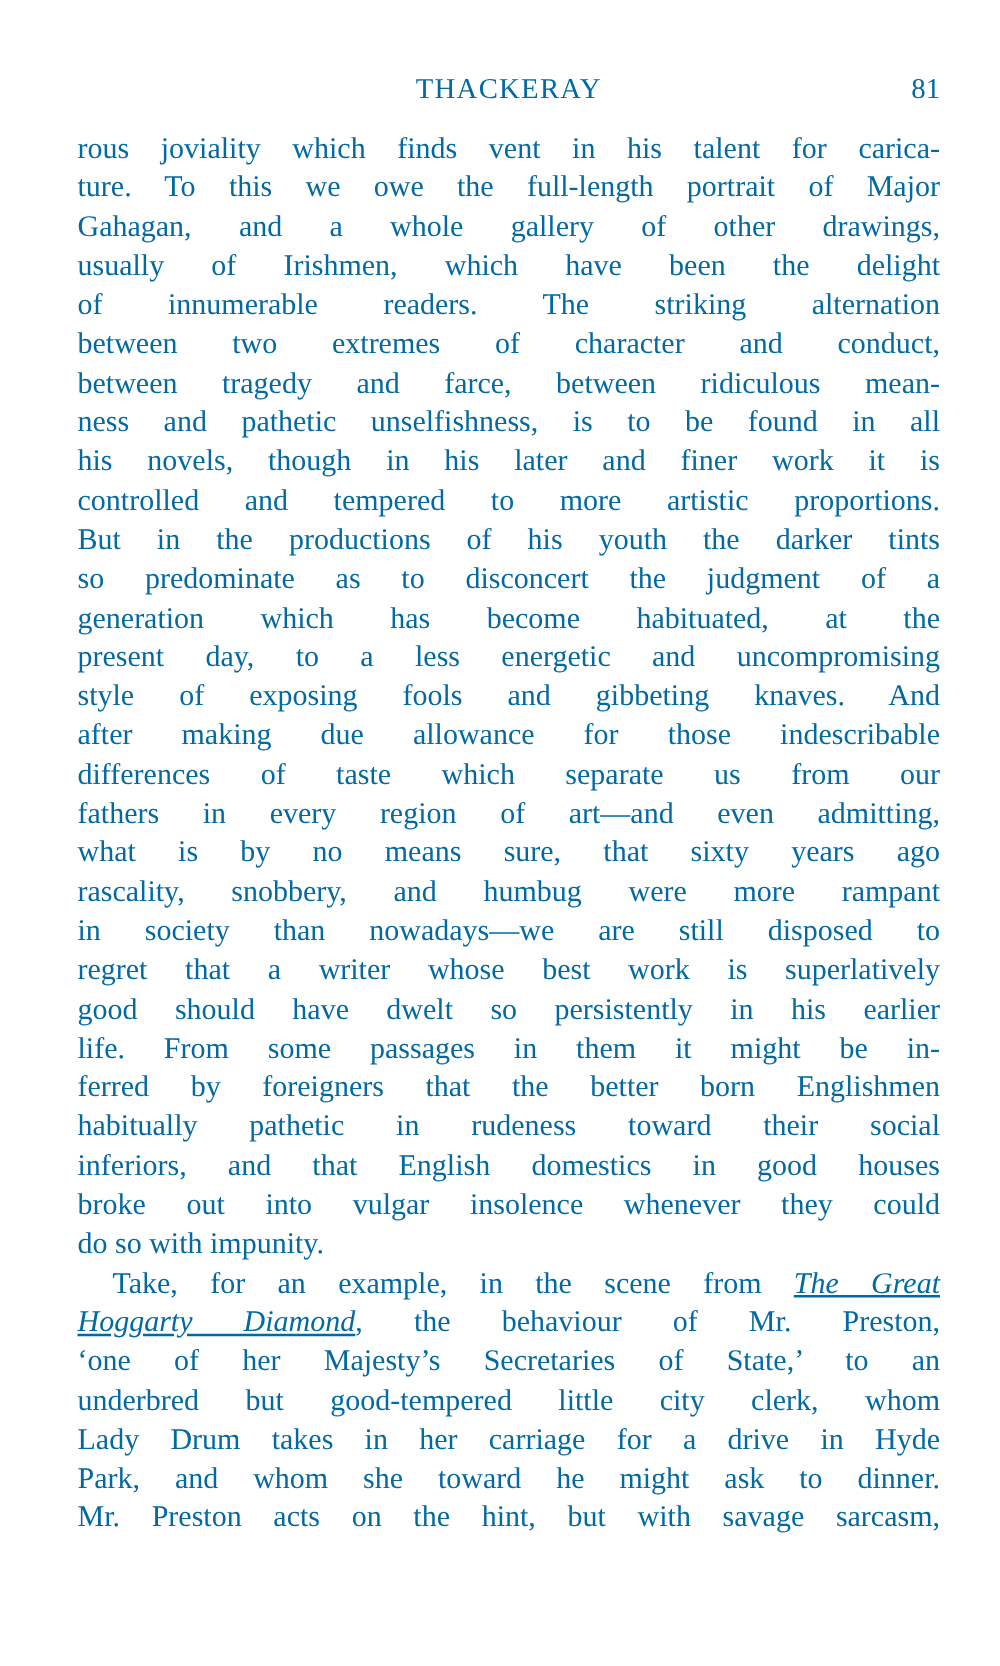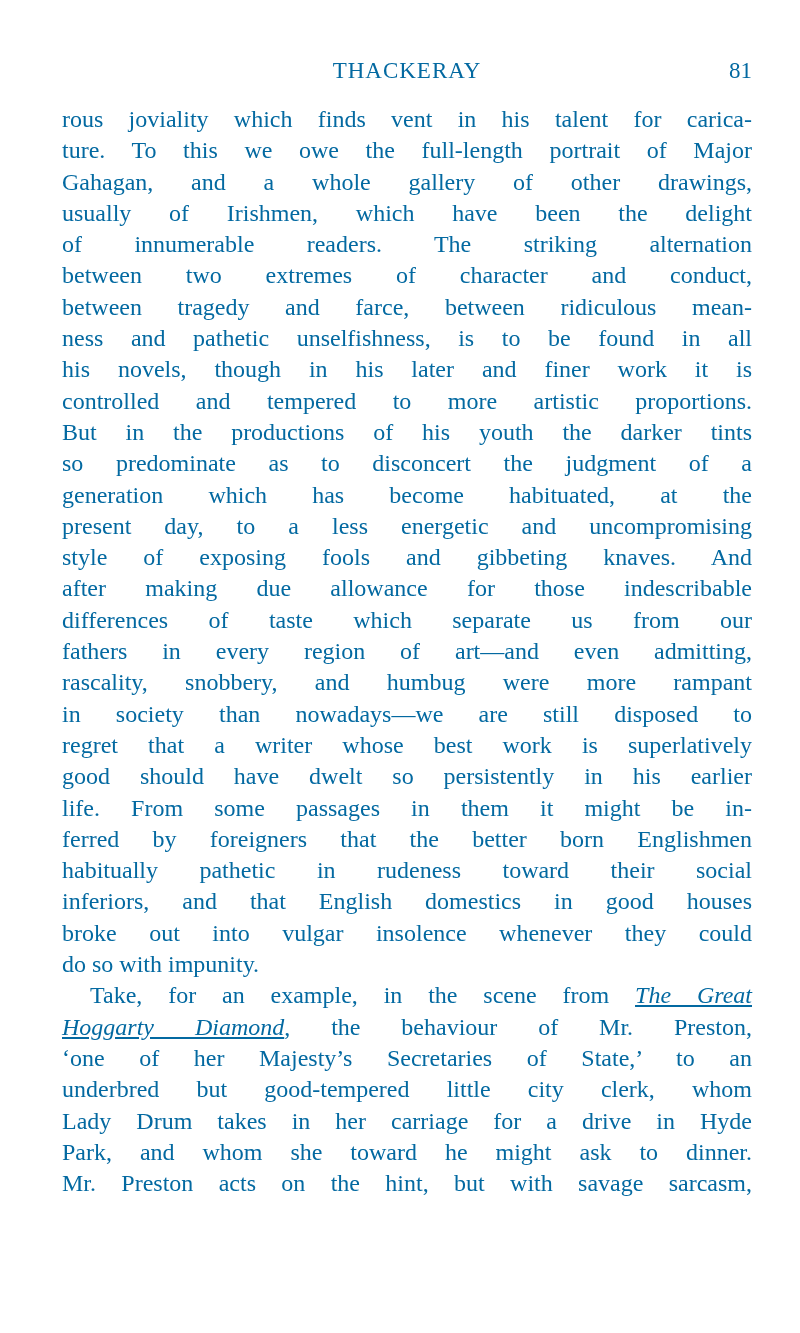--- a/index.html
+++ b/index.html
@@ -36,20 +36,21 @@
         <span class="line">his novels, though in his later and finer work it is</span>
         <span class="line">controlled and tempered to more artistic proportions.</span>
         <span class="line">But in the productions of his youth the darker tints</span>
         <span class="line">so predominate as to disconcert the judgment of a</span>
         <span class="line">generation which has become habituated, at the</span>
         <span class="line">present day, to a less energetic and uncompromising</span>
         <span class="line">style of exposing fools and gibbeting knaves.  And</span>
         <span class="line">after making due allowance for those indescribable</span>
         <span class="line">differences of taste which separate us from our</span>
         <span class="line">fathers in every region of art—and even admitting,</span>
+        <span class="line">what is by no means sure, that sixty years ago</span>
         <span class="line">rascality, snobbery, and humbug were more rampant</span>
         <span class="line">in society than nowadays—we are still disposed to</span>
         <span class="line">regret that a writer whose best work is superlatively</span>
         <span class="line">good should have dwelt so persistently in his earlier</span>
         <span class="line">life.  From some passages in them it might be in-</span>
         <span class="line">ferred by foreigners that the better born Englishmen</span>
         <span class="line">habitually pathetic in rudeness toward their social</span>
         <span class="line">inferiors, and that English domestics in good houses</span>
         <span class="line">broke out into vulgar insolence whenever they could</span>
         <span class="line last">do so with impunity.</span>

